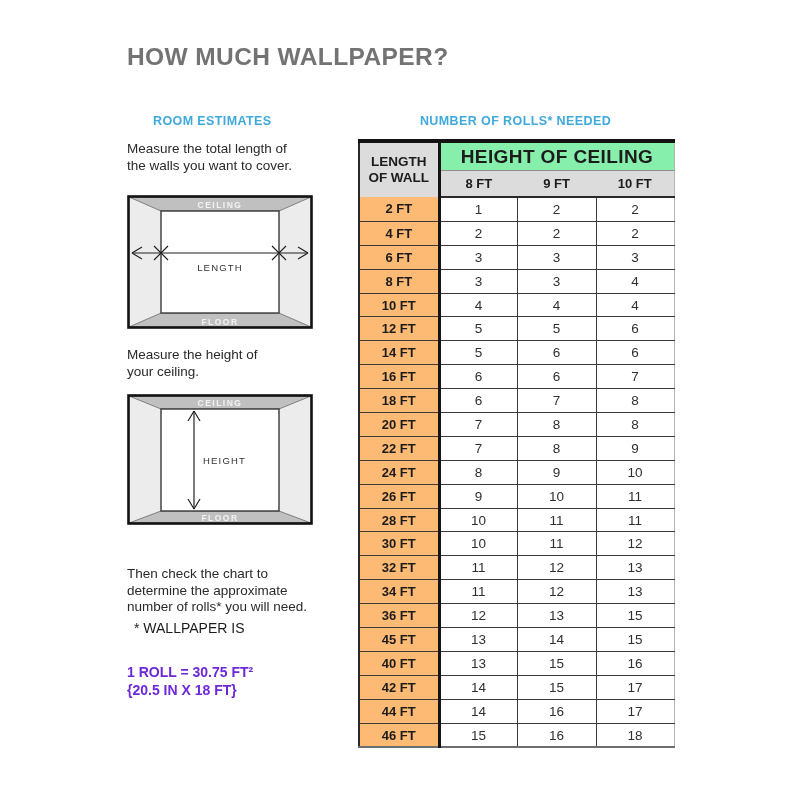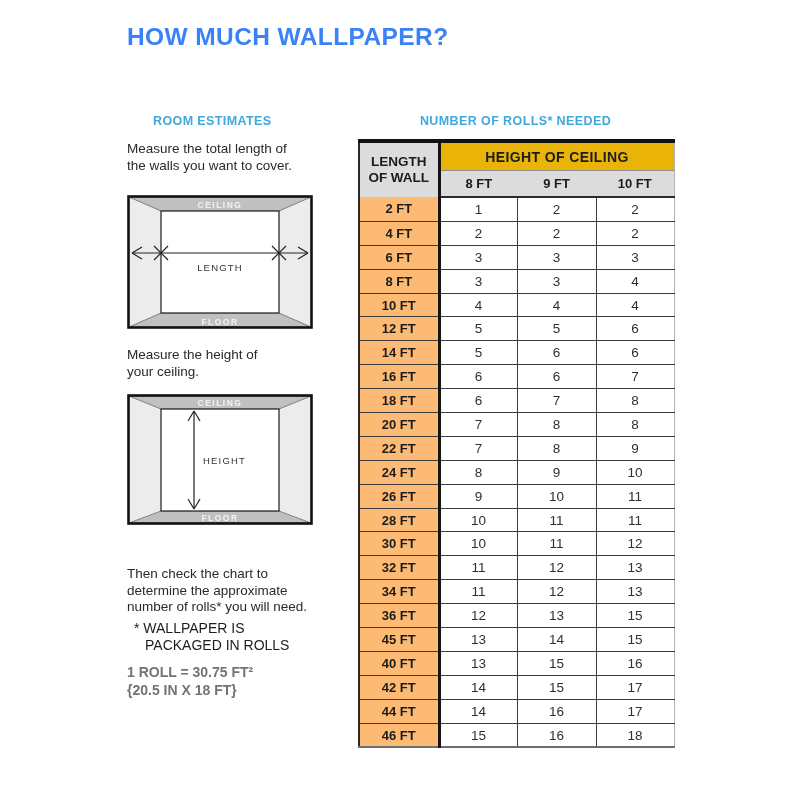--- a/index.html
+++ b/index.html
@@ -2,52 +2,52 @@
 <html><head>
 <meta charset="utf-8">
 <style>
   html,body{margin:0;padding:0;background:#ffffff;}
   #canvas{
     position:relative;width:800px;height:800px;background:#ffffff;overflow:hidden;
     font-family:"Liberation Sans","DejaVu Sans",sans-serif;color:#2a2a2a;
   }
   .abs{position:absolute;}
   .page-title{
-    left:127px;top:23px;font-size:24.5px;font-weight:bold;color:#3b82f6;
+    left:127px;top:43px;font-size:24.5px;font-weight:bold;color:#737373;
     letter-spacing:0.4px;white-space:nowrap;
   }
   .section-heading{
     font-size:12.5px;font-weight:bold;color:#3fa9dc;letter-spacing:0.4px;white-space:nowrap;
   }
   .left-heading{left:127px;top:114px;padding-left:26px;}
   .table-heading{left:358px;top:114px;width:315px;text-align:center;}
   .para{left:127px;font-size:13.5px;line-height:16.5px;color:#2a2a2a;white-space:pre-line;}
   .para1{top:141px;}
   .para2{top:347px;}
   .para3{top:546px;margin-top:20px;}
   .note{left:134px;top:620px;font-size:14px;font-weight:normal;line-height:17px;color:#1c1c1c;}
   .note-line2{padding-left:11px;}
-  .rollinfo{left:127px;top:664px;font-size:14px;font-weight:bold;line-height:17.5px;color:#737373;white-space:pre-line;}
+  .rollinfo{left:127px;top:664px;font-size:14px;font-weight:bold;line-height:17.5px;color:#6d28d9;white-space:pre-line;}
   .diagram1{left:127px;top:195px;}
   .diagram2{left:127px;top:394px;}
 
   
   .rolls-table-wrap{left:358px;top:139px;}
   table.rolls{
     border-collapse:collapse;table-layout:fixed;width:315px;
     border-top:4px solid #121212;border-left:2px solid #2a2a2a;
     border-right:1px solid #b5b5b5;border-bottom:2px solid #6e6e6e;
   }
   table.rolls th,table.rolls td{padding:0;text-align:center;vertical-align:middle;}
   th.rowheader{
     background:#dcdcdc;font-size:13.5px;font-weight:bold;line-height:16px;
     white-space:pre-line;border-right:3px solid #141414;color:#1c1c1c;
   }
   th.groupheader{
-    background:#eab308;font-size:14px;font-weight:bold;letter-spacing:0.4px;
+    background:#86efac;font-size:19px;font-weight:bold;letter-spacing:0.4px;
     height:27px;border-bottom:1px solid #8f8f8f;color:#1c1c1c;
   }
   th.colheader{
     background:#dcdcdc;font-size:13px;font-weight:bold;height:25px;
     border-bottom:2px solid #2a2a2a;color:#1c1c1c;
   }
   td.rowlabel{
     background:#fdba74;font-size:13px;font-weight:bold;height:22.9px;
     border-right:3px solid #141414;border-bottom:1.5px solid #3a3a3a;color:#1c1c1c;
   }
@@ -105,21 +105,20 @@
     </g>
     <text x="76" y="70" text-anchor="start" font-size="9.5" letter-spacing="1.2" fill="#333333">HEIGHT</text>
   </svg>
 
   <div class="abs para para3">Then check the chart to
 determine the approximate
 number of rolls* you will need.</div>
 
   <div class="abs note">
     <div>* WALLPAPER IS</div>
-    <div class="note-line2">PACKAGED IN ROLLS</div>
   </div>
 
   <div class="abs rollinfo">1 ROLL = 30.75 FT²
 {20.5 IN X 18 FT}</div>
 
   <div class="abs section-heading table-heading">NUMBER OF ROLLS* NEEDED</div>
 
   <div class="abs rolls-table-wrap">
     <table class="rolls">
       <colgroup>

